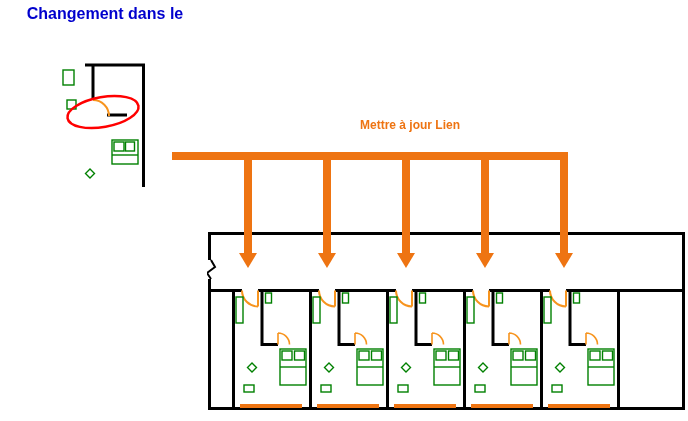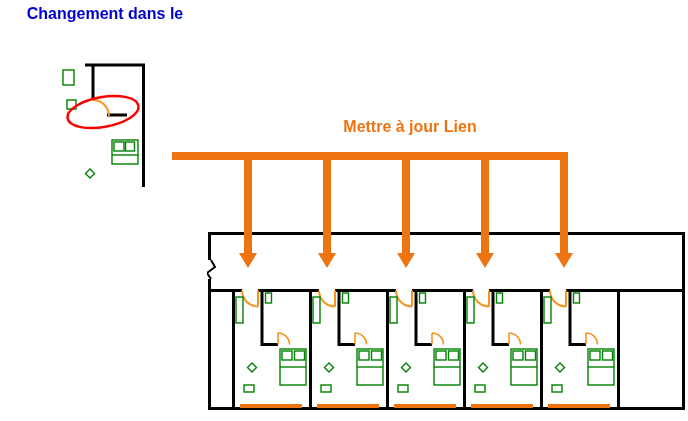--- a/index.html
+++ b/index.html
@@ -7,21 +7,21 @@
     position:relative;width:688px;height:421px;background:#ffffff;overflow:hidden;
     font-family:"Liberation Sans", sans-serif;
   }
   .abs{position:absolute;}
   #title-block{
     left:0;top:4;width:210px;text-align:center;
     color:var(--title_blue);font-weight:bold;font-size:16px;line-height:28px;
   }
   #update-link-label{
     left:295px;top:118px;width:230px;text-align:center;
-    color:var(--accent_orange);font-weight:bold;font-size:16px;
+    color:var(--accent_orange);font-weight:bold;font-size:12px;
   }
   svg{display:block;}
   .wall{fill:none;stroke:var(--wall_black);stroke-width:3;}
   .door{fill:none;stroke:var(--door_orange);stroke-width:2;}
   .door-sm{fill:none;stroke:var(--door_orange);stroke-width:1.6;}
   .furn{fill:#ffffff;stroke:var(--furniture_green);stroke-width:1.4;}
   .furn-line{fill:none;stroke:var(--furniture_green);stroke-width:1.4;}
   .floor-seg{fill:none;stroke:var(--accent_orange);stroke-width:4;}
   .arrow{fill:var(--accent_orange);}
   .highlight{fill:none;stroke:var(--highlight_red);stroke-width:2.5;}

